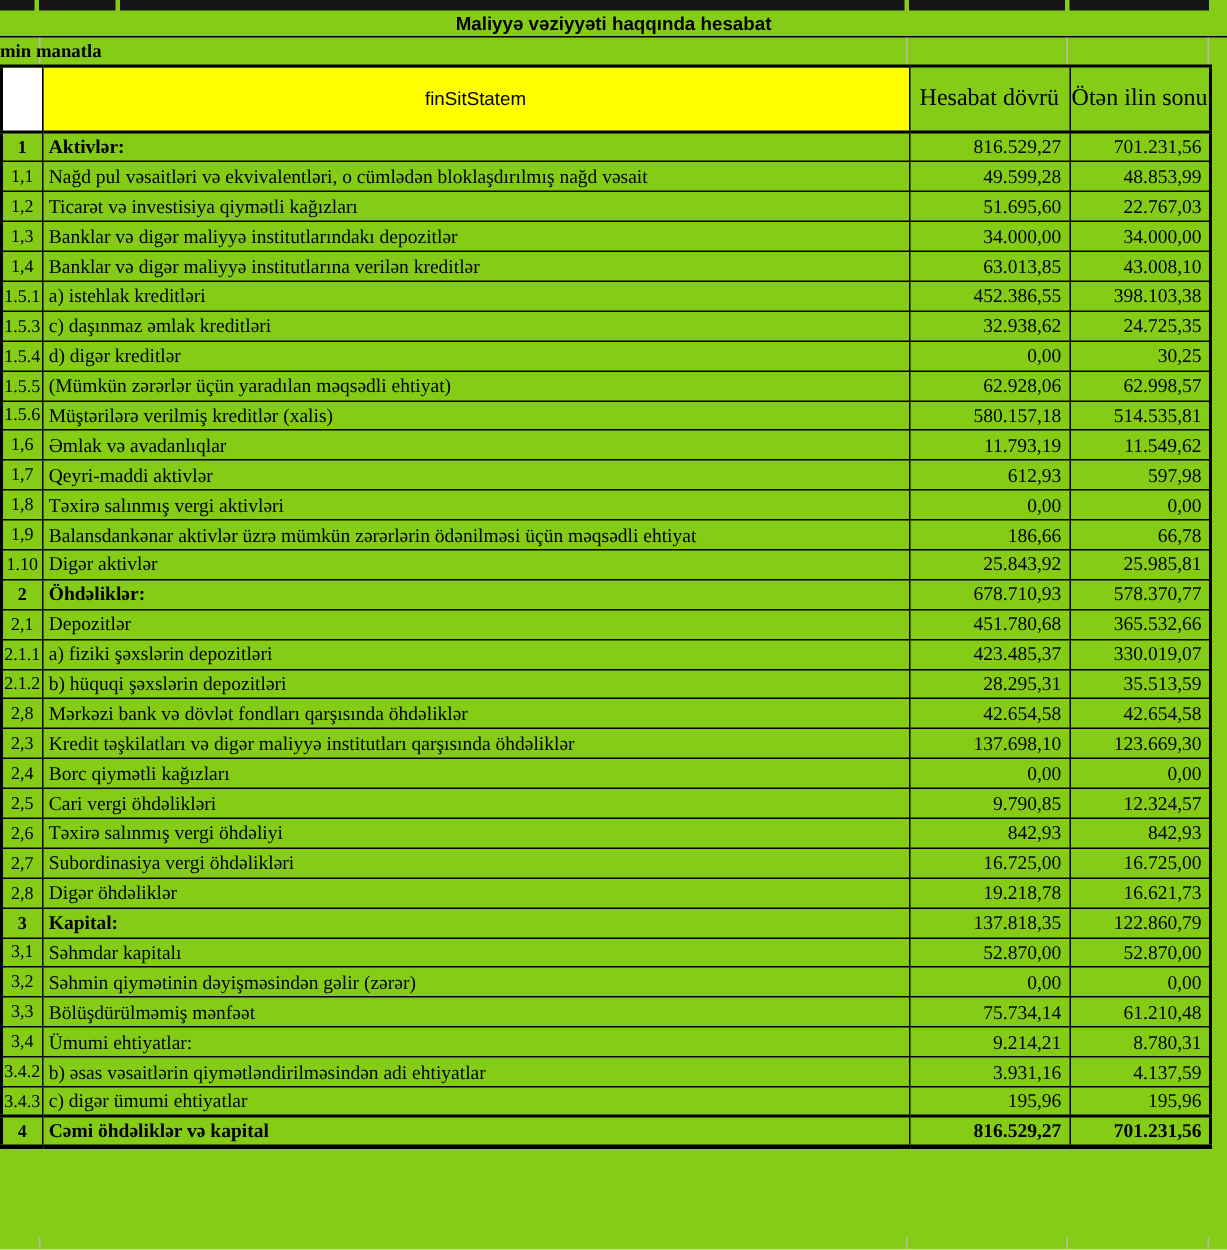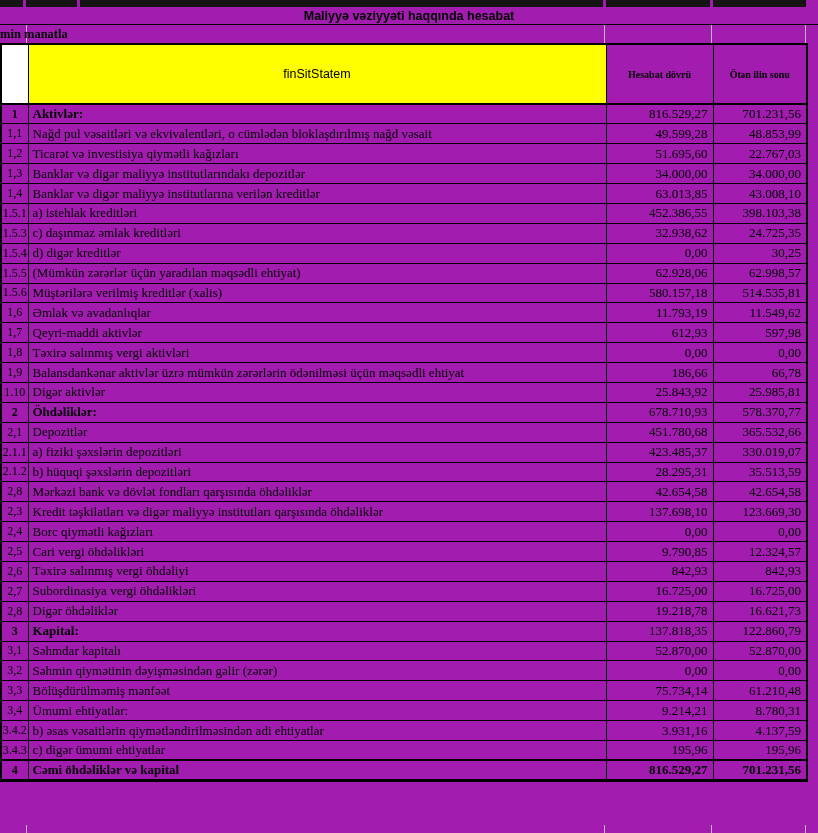--- a/index.html
+++ b/index.html
@@ -1,41 +1,41 @@
 <!DOCTYPE html>
 <html><head>
 <meta charset="utf-8">
 <style>
   html,body{margin:0;padding:0;background:#fff;}
-  .screen{position:relative;width:818px;height:833px;background:#a21caf;overflow:hidden;
+  .screen{position:relative;width:818px;height:833px;background:#84cc16;overflow:hidden;
           font-family:"Liberation Serif",serif;color:#000;}
 
   
   .strip-seg{position:absolute;top:0;height:7px;background:#141414;}
 
   
   .title-row{position:absolute;top:7px;left:0;width:818px;height:17px;
              border-bottom:1px solid #000;display:flex;align-items:center;justify-content:center;}
   .title-text{font-family:"Liberation Sans",sans-serif;font-weight:bold;font-size:12.5px;}
 
   
   .unit-row{position:absolute;top:25px;left:0;width:801px;height:18px;line-height:18px;
             text-align:left;font-weight:bold;font-size:12.5px;}
   .grid-v{position:absolute;width:1px;background:#b9b9b9;}
 
   
   .fin-table{position:absolute;top:43px;left:0;width:806px;border-collapse:collapse;
              table-layout:fixed;border:2px solid #000;}
   .fin-table th,.fin-table td{border:1px solid #000;overflow:hidden;white-space:nowrap;
              vertical-align:middle;padding:0;}
-  .fin-table thead tr{height:60px;}
+  .fin-table thead tr{height:44px;}
   .fin-table thead th{border-top:2px solid #000;border-bottom:2px solid #000;}
   .h-empty{background:#fff;}
   .h-name{font-family:"Liberation Sans",sans-serif;font-weight:normal;font-size:12.5px;text-align:center;}
-  .h-col{font-weight:bold;font-size:10px;}
+  .h-col{font-weight:normal;font-size:16px;}
   .fin-table tbody tr{height:19.9px;}
   td.num{text-align:center;font-size:12px;}
   td.label{padding-left:4px;padding-right:2px;font-size:13px;}
   td.val{text-align:right;padding-right:5px;font-size:13px;}
   tr.section td.num,tr.section td.label{font-weight:bold;}
   tr.total td{font-weight:bold;border-top:2px solid #000;border-bottom:3px solid #000;}
   .below-stub{position:absolute;top:825px;height:8px;width:1px;background:#b9b9b9;}
 </style>
 </head>
 <body>

